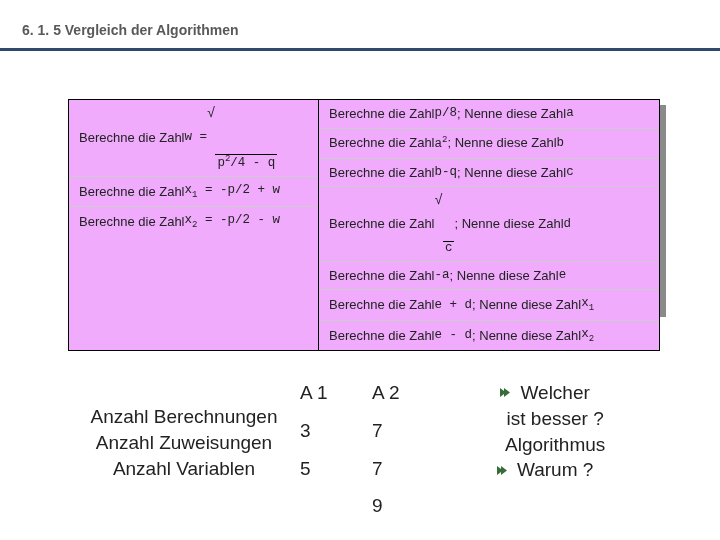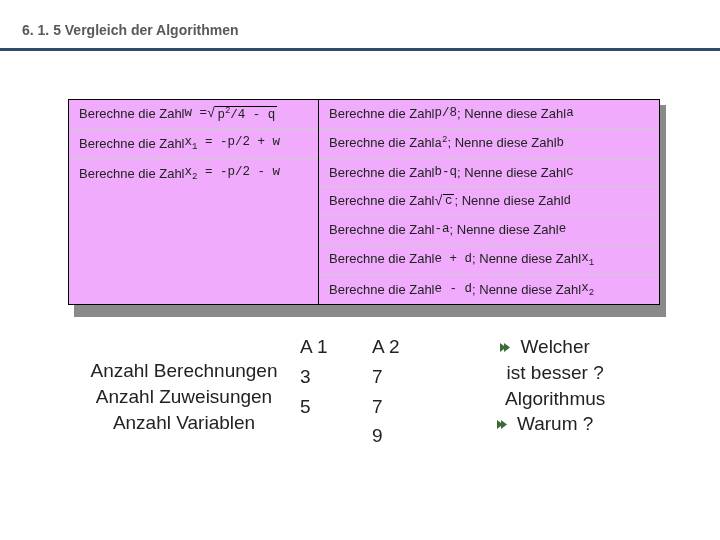--- a/index.html
+++ b/index.html
@@ -81,41 +81,42 @@
     font-family: "Courier New", monospace;
   }
   .sqrt-sym {
     font-size: 14px;
     line-height: 1;
   }
   .sqrt-body {
     border-top: 1px solid #000;
     padding: 0 2px;
     line-height: 1;
+    margin-top: 48px;
   }
   .bottom {
     display: flex;
     margin: 30px 0 0 68px;
     align-items: flex-start;
     font-size: 19px;
     color: #222;
   }
   .metrics {
     display: flex;
     flex-direction: column;
     gap: 2px;
     width: 232px;
     padding-top: 24px;
     align-items: center;
   }
   .metrics div { line-height: 1.25; }
   .acol {
     display: flex;
     flex-direction: column;
-    gap: 6px;
+    gap: 14px;
     width: 72px;
   }
   .acol .hd { font-weight: normal; }
   .acol div { line-height: 1.25; }
   .question {
     display: flex;
     flex-direction: column;
     gap: 2px;
     margin-left: 40px;
     align-items: center;

